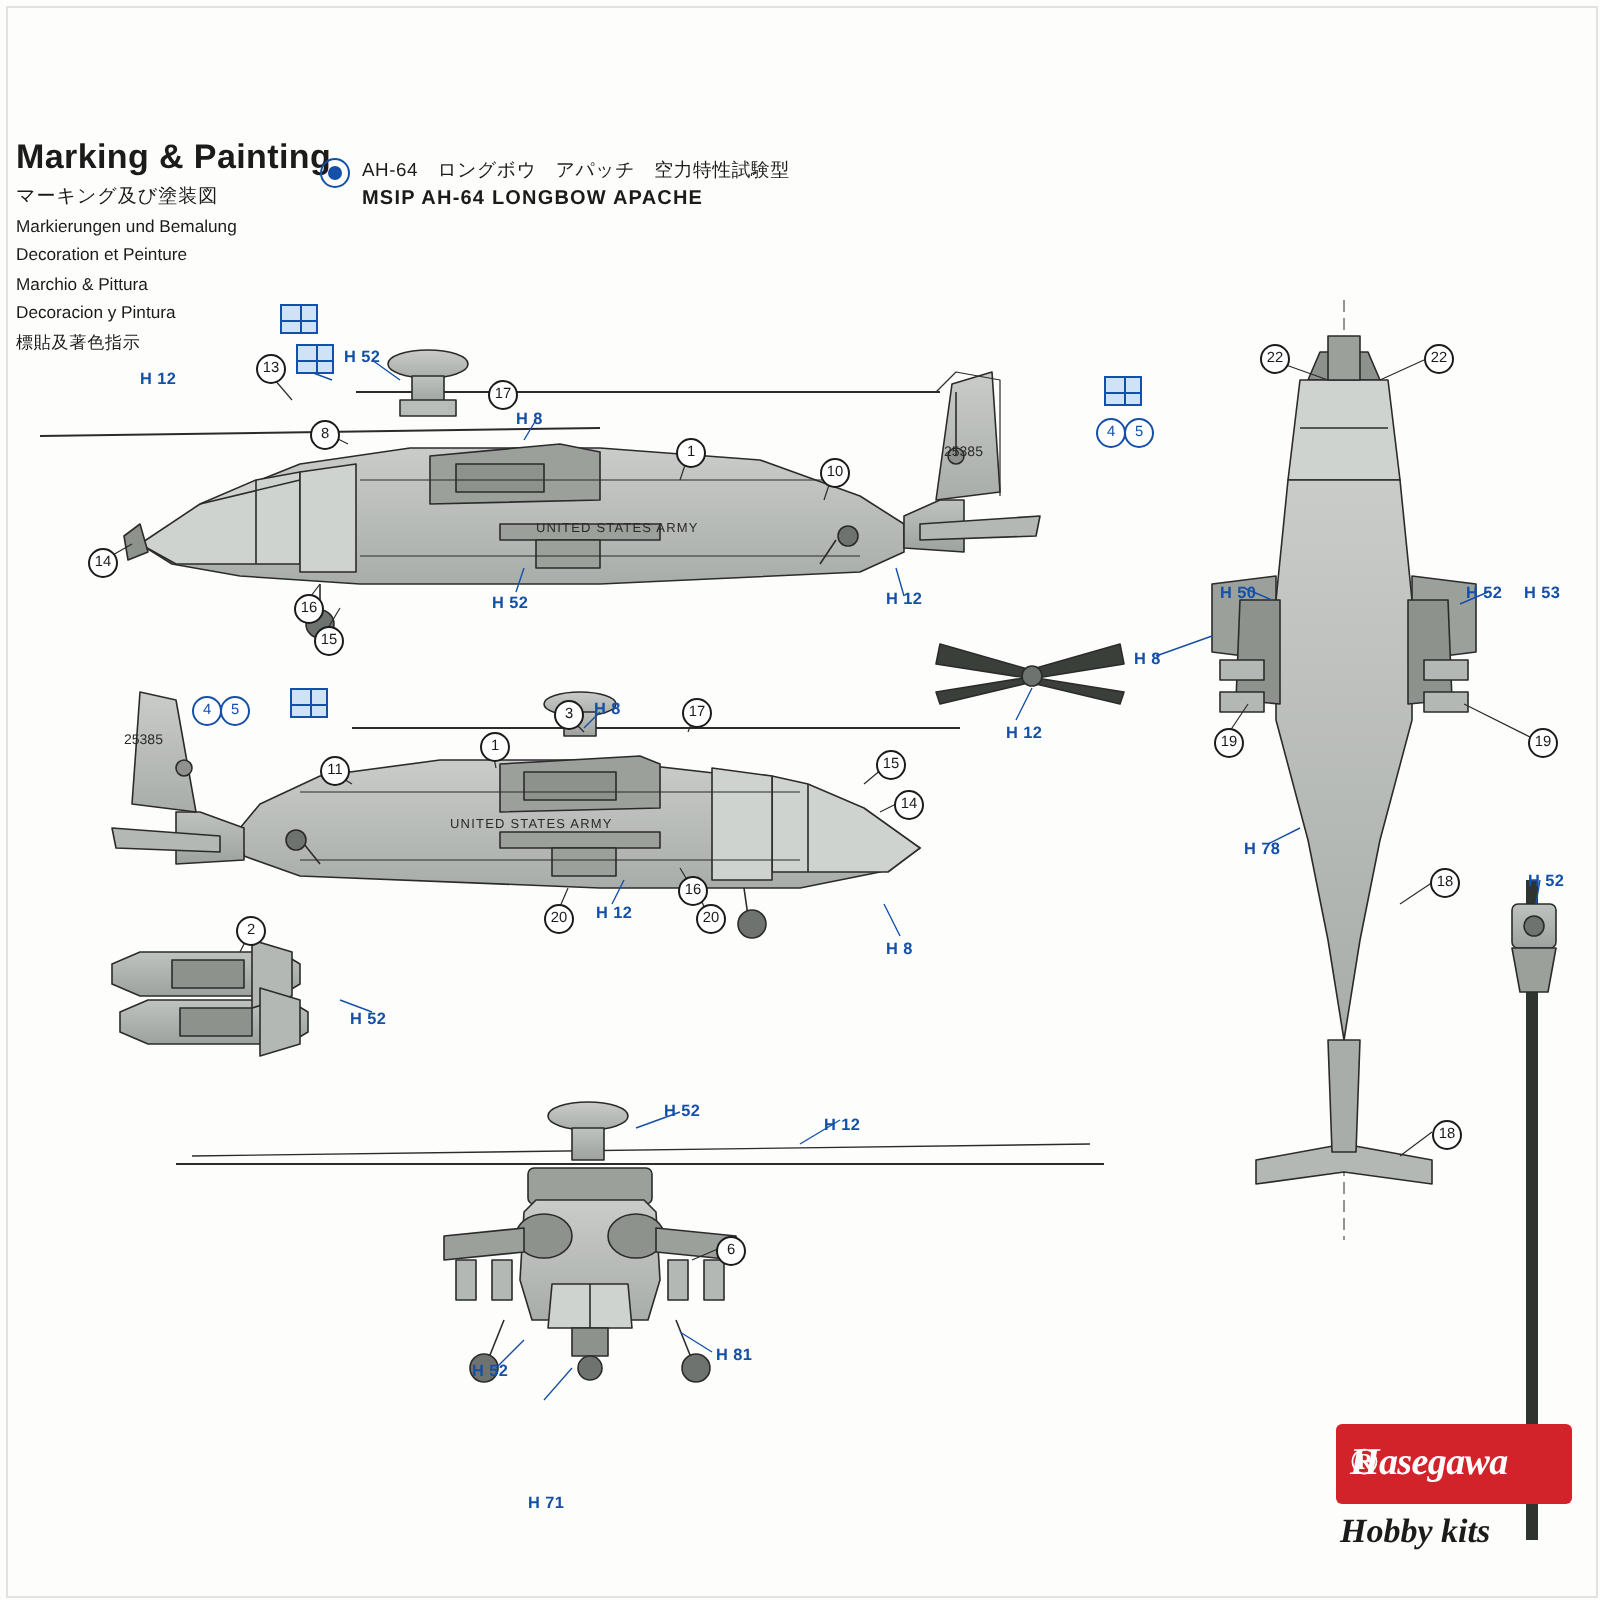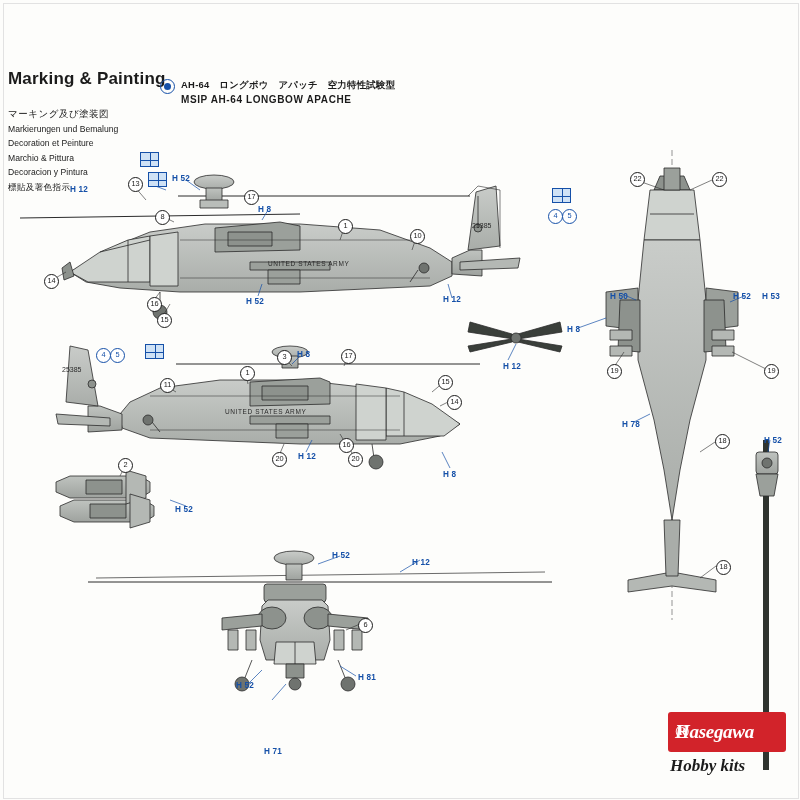--- a/index.html
+++ b/index.html
@@ -2,30 +2,30 @@
 <html><head>
 <meta charset="utf-8">
 <style>
   html,body{margin:0;padding:0;background:#ffffff;}
   body{width:800px;height:800px;overflow:hidden;font-family:"Liberation Sans",sans-serif;color:#1b1b1b;}
   #sheet{position:relative;width:800px;height:800px;background:#fdfdfb;}
 
   
   .title-block{position:absolute;left:8px;top:70px;width:160px;}
   .title-main{font-size:17px;font-weight:bold;letter-spacing:.2px;line-height:1.05;}
-  .title-jp{font-size:9.5px;margin-top:20px;letter-spacing:.5px;}
+  .title-jp{font-size:9.5px;margin-top:4px;letter-spacing:.5px;}
   .title-sub{font-size:8.6px;line-height:1.45;margin-top:2px;}
   .title-jp2{font-size:8.5px;margin-top:3px;letter-spacing:.4px;}
 
   .kit-block{position:absolute;left:160px;top:78px;width:300px;}
   .kit-row{display:flex;align-items:flex-start;gap:6px;}
   .kit-badge{width:13px;height:13px;border:1.4px solid #1550a8;border-radius:50%;position:relative;flex:0 0 auto;margin-top:1px;}
   .kit-badge:before{content:"";position:absolute;left:3px;top:3px;width:7px;height:7px;background:#1550a8;border-radius:50%;}
   .kit-lines{font-size:9.4px;line-height:1.5;}
-  .kit-l1{letter-spacing:.3px;font-weight:bold;}
+  .kit-l1{letter-spacing:.3px;}
   .kit-l2{letter-spacing:.6px;font-weight:bold;font-size:10px;}
 
   
   .drw{position:absolute;}
   .lbl{position:absolute;font-size:8.2px;color:#1550a8;font-weight:bold;white-space:nowrap;letter-spacing:.2px;}
   .cir{position:absolute;width:13px;height:13px;border:1px solid #1b1b1b;border-radius:50%;font-size:7.4px;line-height:12px;text-align:center;background:#fff;color:#1b1b1b;}
   .cir.blue{border-color:#1550a8;color:#1550a8;}
   .flag{position:absolute;width:17px;height:13px;border:1.1px solid #1550a8;background:#cfe2f6;}
   .flag:after{content:"";position:absolute;left:50%;top:0;width:1.1px;height:13px;background:#1550a8;}
   .flag:before{content:"";position:absolute;left:0;top:50%;width:17px;height:1.1px;background:#1550a8;}

